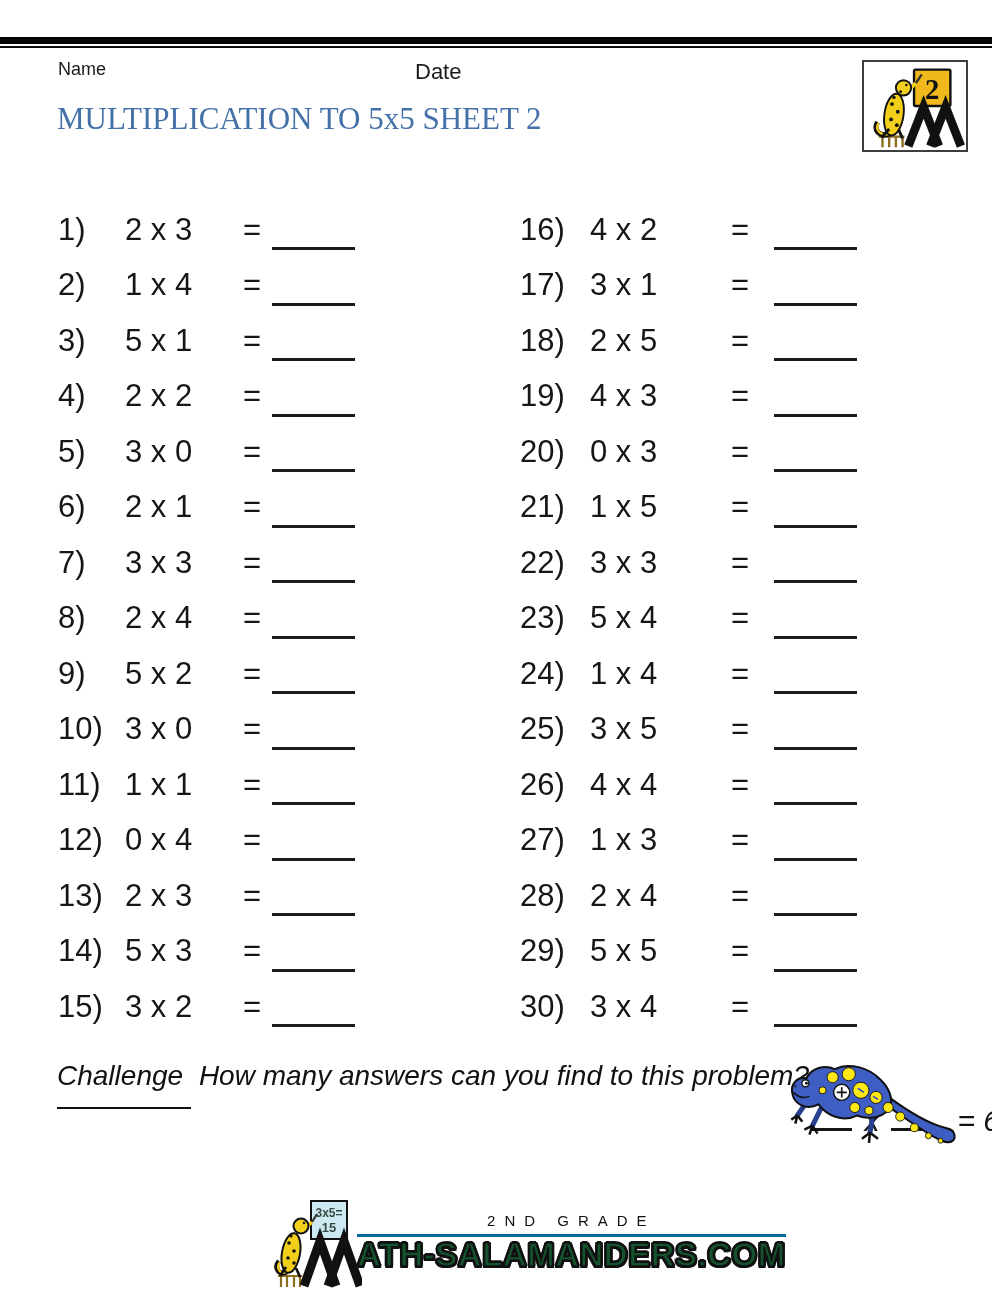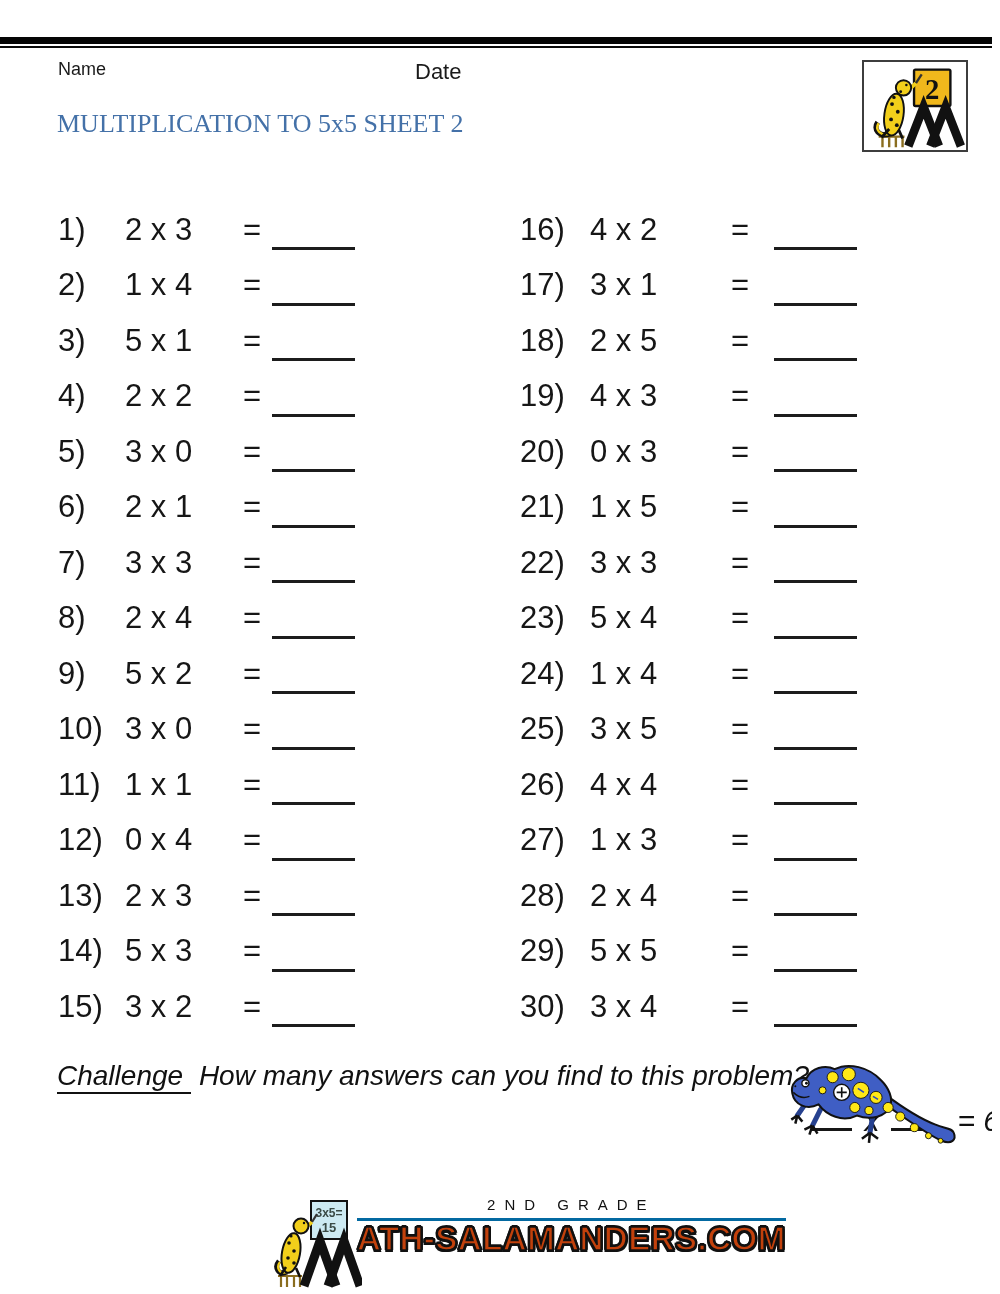--- a/index.html
+++ b/index.html
@@ -14,22 +14,22 @@
   .name-label { position:absolute; left:58px; top:59px; font-size:18px; }
   .date-label { position:absolute; left:415px; top:59px; font-size:22px; }
 
   .logo-box {
     position:absolute; left:862px; top:60px; width:102px; height:88px;
     border:2px solid #3d3d3d; background:#fff;
   }
   .logo-box svg { width:100%; height:100%; display:block; }
 
   .title {
-    position:absolute; left:57px; top:109px;
-    font-family:"Liberation Serif", serif; font-size:26px; font-weight:500;
+    position:absolute; left:57px; top:101px;
+    font-family:"Liberation Serif", serif; font-size:31px; font-weight:500;
     color:var(--accent-blue,#4471a8); white-space:nowrap; letter-spacing:0px;
   }
   .subtitle { position:absolute; left:57px; top:150px; font-size:28px; color:#111; }
 
   .pcol { position:absolute; top:202px; }
   .col-left  { left:58px;  }
   .col-right { left:520px; }
   .prow { height:55.5px; display:flex; align-items:center; font-size:31px; color:#161616; }
   .pnum  { display:inline-block; }
   .col-left  .pnum  { width:67px;  }
@@ -37,45 +37,45 @@
   .col-left  .peq   { width:29px;  }
   .col-right .pnum  { width:70px;  }
   .col-right .pexpr { width:141px; }
   .col-right .peq   { width:43px;  }
   .pblank { width:83px; height:38px; border-bottom:3px solid #1c1c1c; }
 
   .challenge {
     position:absolute; left:57px; top:1060px; font-size:28px; font-style:italic;
     color:#111; white-space:nowrap;
   }
-  .challenge .clabel { border-bottom:2.5px solid #111; padding-right:8px; padding-bottom:1px; }
+  .challenge .clabel { border-bottom:2.5px solid #111; padding-right:8px; padding-bottom:16px; }
 
   .cequation {
     position:absolute; left:0; top:1098px; width:1000px; text-align:right;
     font-size:30px; font-style:italic; color:#111;
   }
   .eq-blank { display:inline-block; height:30px; border-bottom:3.5px solid #161616; vertical-align:baseline; }
   .eq-blank.b1 { width:40px; margin-right:12px; }
   .eq-blank.b2 { width:46px; margin:0 14px 0 12px; }
   .eq-res { margin-left:6px; }
 
   .salamander { position:absolute; left:784px; top:1052px; width:180px; height:116px; }
   .salamander svg { width:100%; height:100%; display:block; }
 
-  .footer { position:absolute; left:274px; top:1196px; display:flex; align-items:flex-start; }
+  .footer { position:absolute; left:274px; top:1196px; display:flex; align-items:center; }
   .footer-logo { width:88px; height:94px; flex:0 0 auto; }
   .footer-logo svg { width:100%; height:100%; display:block; }
   .footer-right { display:flex; flex-direction:column; margin-left:-5px; margin-bottom:1px; }
   .grade {
     text-align:center; font-size:15px; font-weight:400; letter-spacing:9px;
     color:#111; padding-bottom:5px; border-bottom:3px solid #0369a1;
   }
   .site {
     font-size:33px; font-weight:800; letter-spacing:0.5px; line-height:1.1;
-    color:#c2410c; -webkit-text-stroke:1.6px #111;
+    color:#14532d; -webkit-text-stroke:1.6px #111;
     text-shadow:-1.5px -1.5px 0 #111, 1.5px -1.5px 0 #111, -1.5px 1.5px 0 #111,
                  1.5px 1.5px 0 #111, 0 1.8px 0 #111, 1.8px 0 0 #111, 0 -1.8px 0 #111, -1.8px 0 0 #111;
     white-space:nowrap; margin-top:0px;
   }
 </style>
 </head>
 <body>
 
 <div class="page">
 

